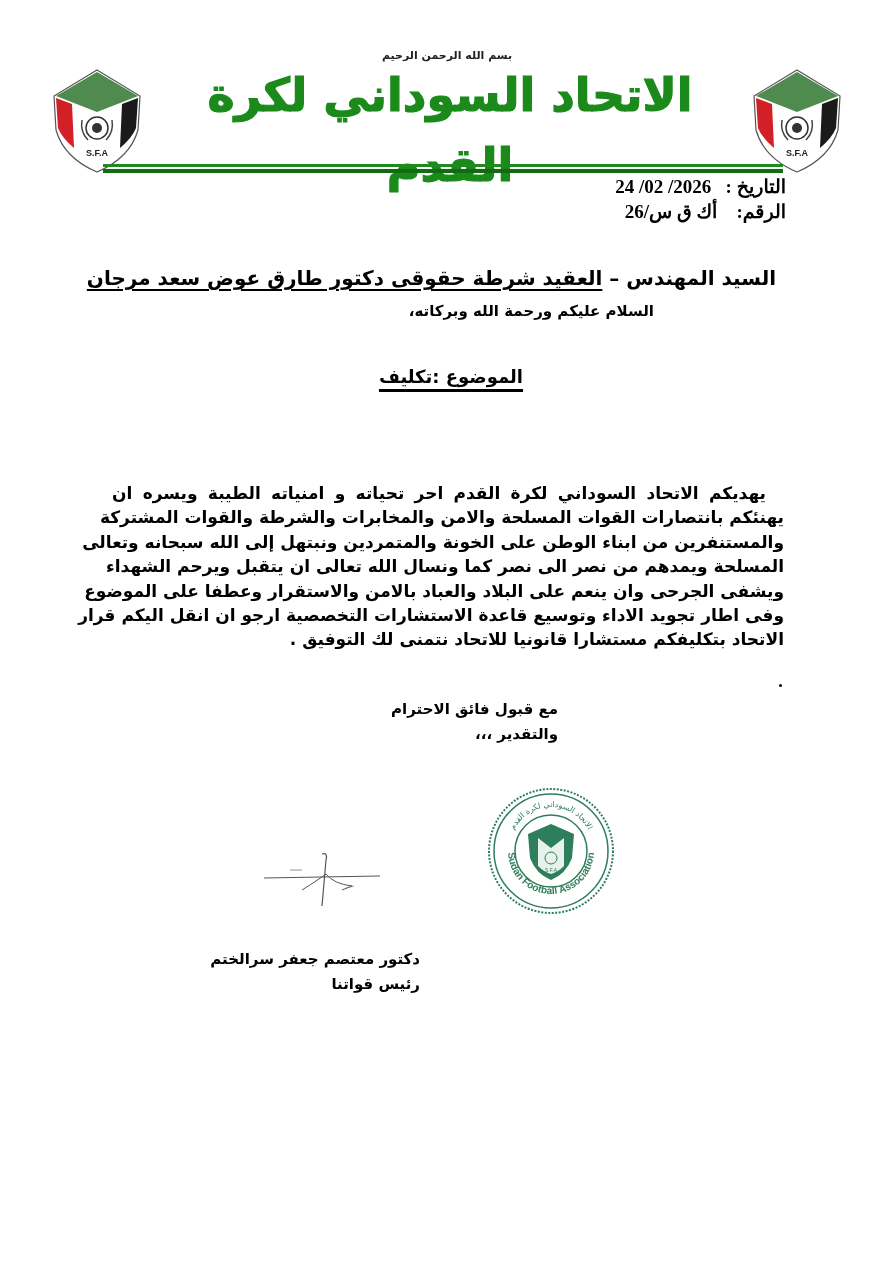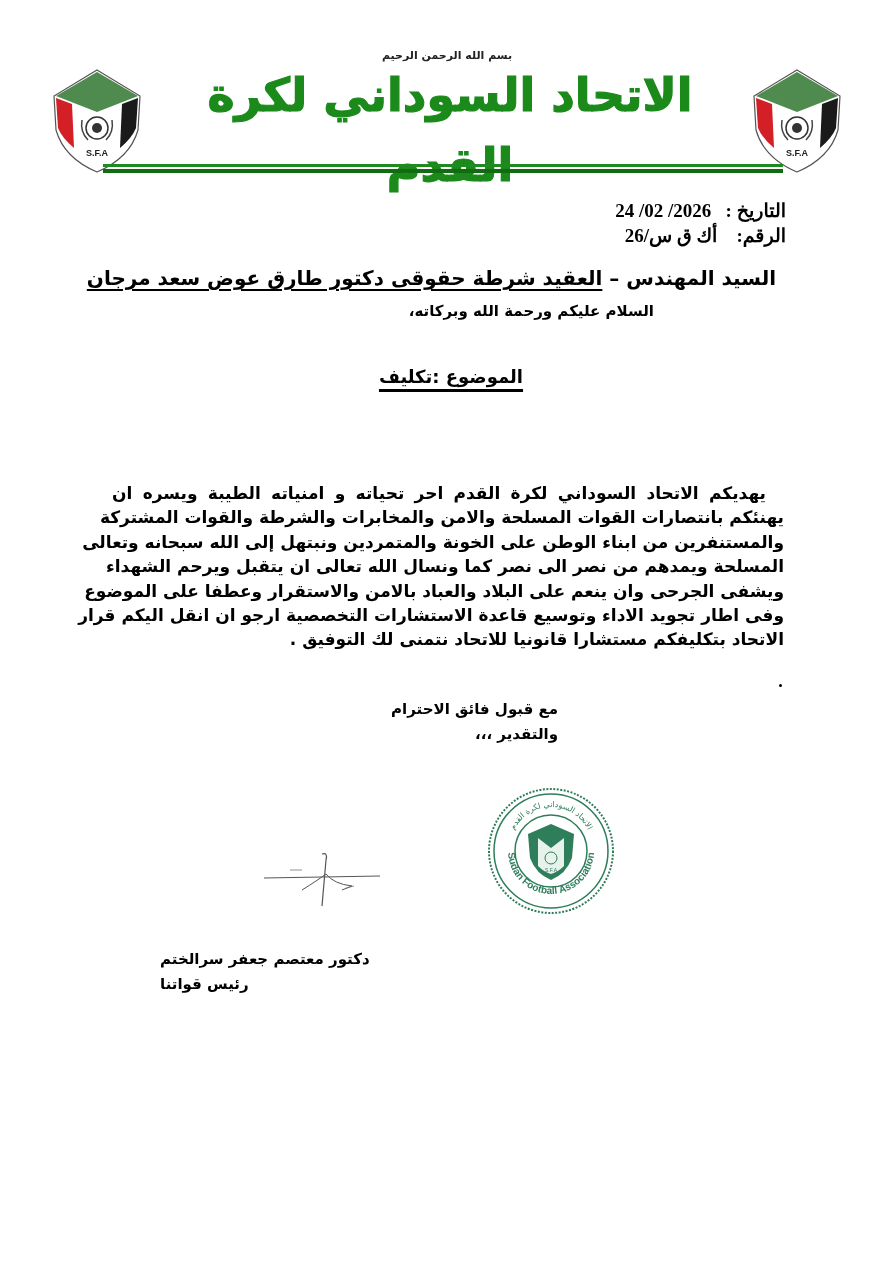--- a/index.html
+++ b/index.html
@@ -20,21 +20,21 @@
       -webkit-text-stroke: 1.2px #1b8a1b;
     }
     .rule-top { top: 164px; left: 103px; width: 680px; height: 3px; background: #1f8a1f; }
     .rule-bot { top: 169px; left: 103px; width: 680px; height: 4px; background: #116b11; }
 
     .logo { width: 94px; height: 106px; }
     .logo-left { top: 68px; left: 50px; }
     .logo-right { top: 68px; left: 750px; }
 
     
-    .meta { right: 108px; font-size: 19px; font-weight: bold; font-family: "Liberation Serif", serif; margin-top: 24px; }
+    .meta { right: 108px; font-size: 19px; font-weight: bold; font-family: "Liberation Serif", serif; }
     .meta-date { top: 175px; }
     .meta-ref { top: 200px; }
 
     
     .addressee { top: 266px; right: 118px; font-size: 20px; font-weight: bold; white-space: nowrap; }
     .addressee .ul { text-decoration: underline; text-decoration-thickness: 2px; text-underline-offset: 4px; }
     .greeting { top: 302px; right: 240px; font-size: 15px; font-weight: bold; white-space: nowrap; }
 
     .subject {
       top: 366px; left: 0; width: 894px; text-align: center; font-size: 18px; font-weight: bold;
@@ -56,21 +56,21 @@
     .stray-dot { top: 684px; left: 779px; width: 3px; height: 3px; background: #000; border-radius: 50%; }
 
     .closing { top: 697px; right: 336px; font-size: 15px; font-weight: bold; line-height: 25px; text-align: right; }
 
     
     .stamp { top: 786px; left: 486px; width: 130px; height: 130px; }
 
     
     .signature { top: 850px; left: 262px; width: 120px; height: 60px; }
 
-    .signer { top: 947px; left: 160px; width: 260px; text-align: left; font-size: 15px; font-weight: bold; line-height: 25px; }
+    .signer { top: 947px; left: 160px; width: 260px; text-align: right; font-size: 15px; font-weight: bold; line-height: 25px; }
   </style>
 </head>
 <body>
 
 <div class="abs basmala rtl">بسم الله الرحمن الرحيم</div>
 
 <svg class="abs logo logo-left" viewBox="0 0 94 106">
   <path d="M47 2 L90 28 L88 62 Q80 90 47 104 Q14 90 6 62 L4 28 Z" fill="#fff" stroke="#555" stroke-width="1.2"></path>
   <path d="M47 4 L88 28 L47 44 L6 28 Z" fill="#4f8a4f"></path>
   <path d="M6 30 L22 36 L24 80 Q12 70 8 60 Z" fill="#d32027"></path>

